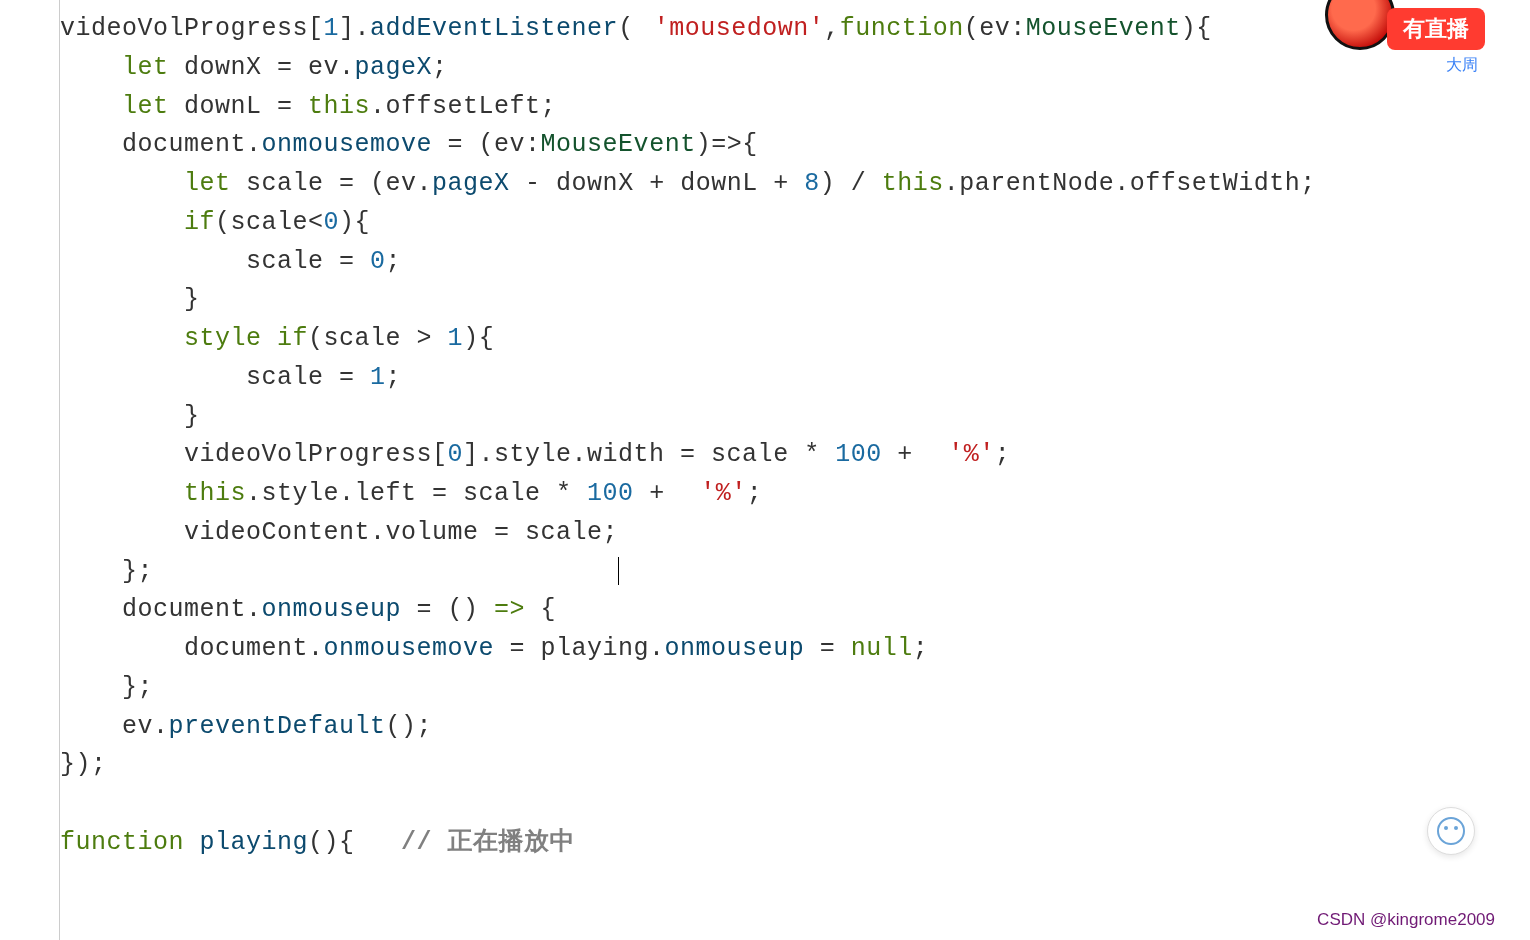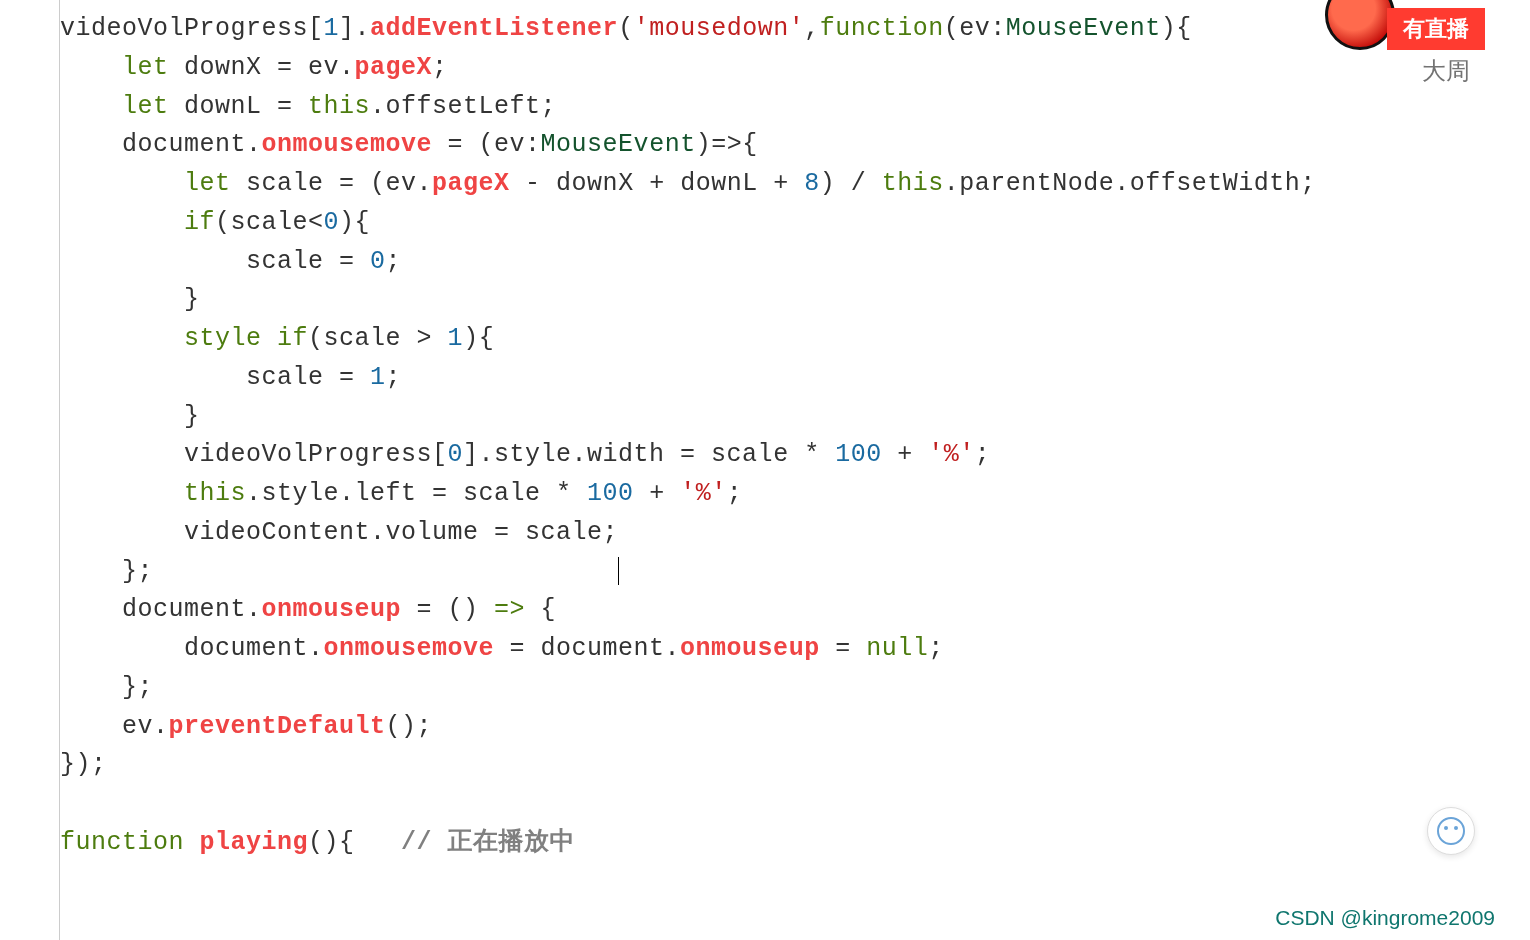--- a/index.html
+++ b/index.html
@@ -23,62 +23,62 @@
 }
 pre {
   font-family: Consolas, "Courier New", monospace;
   line-height: 1.55;
   padding: 10px 0 0 60px;
   letter-spacing: 0.5px;
   white-space: pre;
 }
 .k-blue { color: #4d7c0f; }
 .k-green { color: #14532d; }
-.k-brown { color: #ef4444; font-weight: bold; }
-.k-red { color: #c02020; }
+.k-brown { color: #0c4a6e; }
+.k-red { color: #c02020; margin-left: 20px; }
 .k-num { color: #1a6aa0; }
 .k-comment { color: #808080; font-weight: bold; }
 .plain { color: #333; margin-top: 6px; }
 .badge-live {
   position: absolute;
   top: 8px;
   right: 45px;
   background: #ff3b30;
   color: #fff;
   font-family: sans-serif;
   font-size: 22px;
   font-weight: bold;
   padding: 6px 16px;
-  border-radius: 0;
+  border-radius: 8px;
 }
 .badge-corner {
   position: absolute;
   top: -20px;
   right: 135px;
   width: 70px;
   height: 70px;
   border-radius: 50%;
   background: radial-gradient(circle at 40% 40%, #ff6a4d 40%, #b00 80%);
   border: 3px solid #111;
 }
 .author-name {
   position: absolute;
   top: 55px;
-  right: 60px;
-  color: #737373;
+  right: 52px;
+  color: #3b82f6;
   font-family: sans-serif;
-  font-size: 24px;
+  font-size: 16px;
 }
 .watermark {
   position: absolute;
   bottom: 10px;
   right: 35px;
-  color: #0f766e;
+  color: #701a75;
   font-family: sans-serif;
-  font-size: 21px;
+  font-size: 17px;
 }
 .float-btn {
   position: absolute;
   bottom: 85px;
   right: 55px;
   width: 48px;
   height: 48px;
   border-radius: 50%;
   background: #fff;
   border: 1px solid #ddd;
@@ -127,21 +127,21 @@
 <span class="plain">            scale = </span><span class="k-num">0</span><span class="plain">;</span>
 <span class="plain">        }</span>
 <span class="plain">        </span><span class="k-blue">style</span><span class="plain"> </span><span class="k-blue">if</span><span class="plain">(scale &gt; </span><span class="k-num">1</span><span class="plain">){</span>
 <span class="plain">            scale = </span><span class="k-num">1</span><span class="plain">;</span>
 <span class="plain">        }</span>
 <span class="plain">        videoVolProgress[</span><span class="k-num">0</span><span class="plain">].style.width = scale * </span><span class="k-num">100</span><span class="plain"> + </span><span class="k-red">'%'</span><span class="plain">;</span>
 <span class="plain">        </span><span class="k-blue">this</span><span class="plain">.style.left = scale * </span><span class="k-num">100</span><span class="plain"> + </span><span class="k-red">'%'</span><span class="plain">;</span>
 <span class="plain">        videoContent.volume = scale;</span>
 <span class="plain">    };</span>                              <span class="cursor-mark"></span>
 <span class="plain">    document.</span><span class="k-brown">onmouseup</span><span class="plain"> = () </span><span class="k-blue">=&gt;</span><span class="plain"> {</span>
-<span class="plain">        document.</span><span class="k-brown">onmousemove</span><span class="plain"> = document.</span><span class="k-brown">onmouseup</span><span class="plain"> = </span><span class="k-blue">null</span><span class="plain">;</span>
+<span class="plain">        document.</span><span class="k-brown">onmousemove</span><span class="plain"> = playing.</span><span class="k-brown">onmouseup</span><span class="plain"> = </span><span class="k-blue">null</span><span class="plain">;</span>
 <span class="plain">    };</span>
 <span class="plain">    ev.</span><span class="k-brown">preventDefault</span><span class="plain">();</span>
 <span class="plain">});</span>
 <span class="plain"></span>
 <span class="k-blue">function</span><span class="plain"> </span><span class="k-brown">playing</span><span class="plain">(){   </span><span class="k-comment">// 正在播放中</span></pre>
 
 <div class="badge-corner"></div>
 <div class="badge-live">有直播</div>
 <div class="author-name">大周</div>
 

